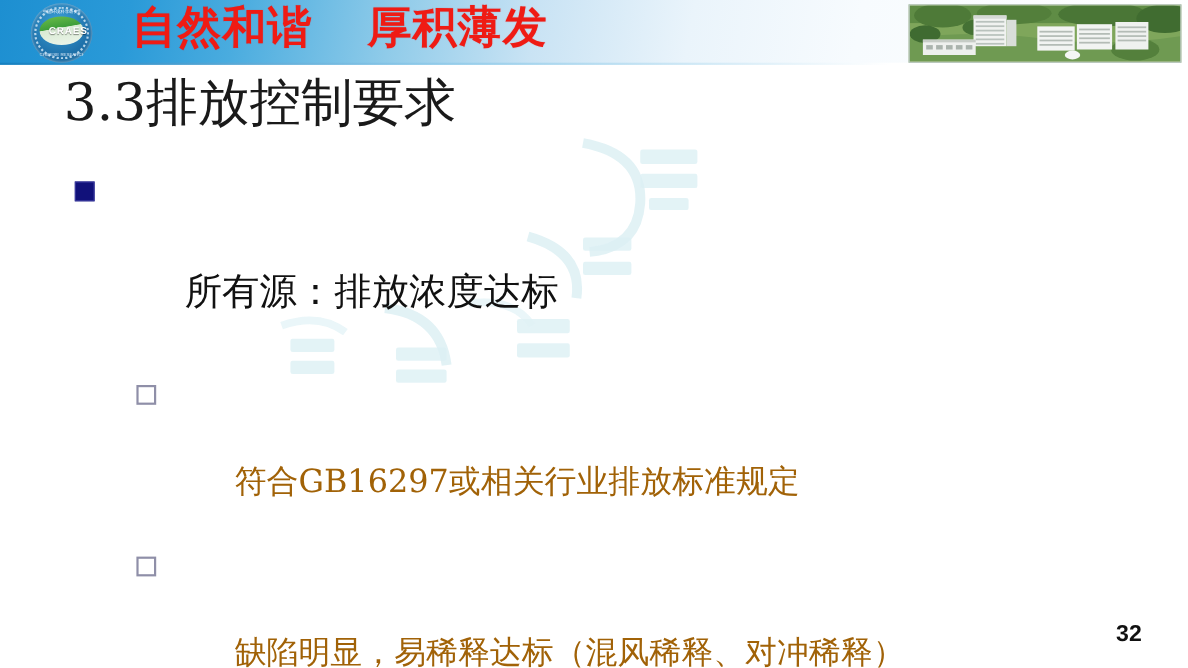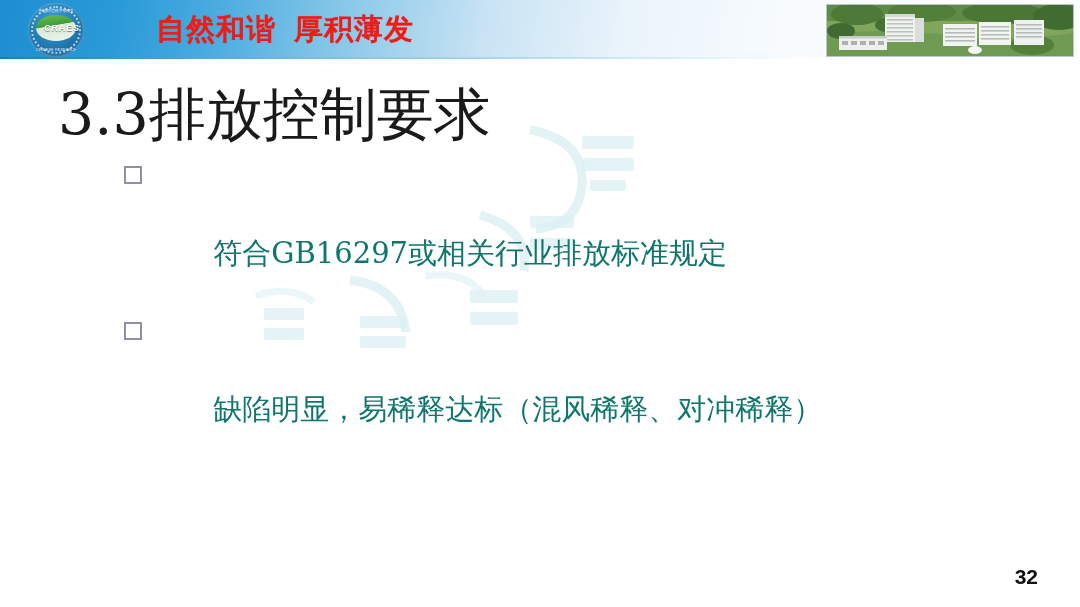--- a/index.html
+++ b/index.html
@@ -96,29 +96,28 @@
     color: #dcecfa;
     text-align: center;
     overflow: hidden;
     white-space: nowrap;
   }
 
   
   .slogan {
     position: absolute;
     left: 120px; top: 9px;
-    font-family: Liberation Sans, sans-serif;
+    font-family: Liberation Mono, monospace;
     font-weight: bold;
-    font-size: 29px;
+    font-size: 40px;
     line-height: 40px;
     color: #ef1b14;
     letter-spacing: 1px;
     white-space: pre;
     text-shadow: 0 0 1px rgba(220,0,0,.4);
-    margin-left: 36px;
   }
 
   
   .header-photo {
     position: absolute;
     right: 6px; top: 4px;
     width: 246px; height: 51px;
     border: 1px solid #b9c6cc;
     overflow: hidden;
     background: #9bb86f;
@@ -132,26 +131,25 @@
     width: 470px; height: 260px;
     opacity: .30;
     pointer-events: none;
   }
 
   
   .title {
     position: absolute;
     left: 58px; top: 58px;
     font-family: "DejaVu Serif", "Liberation Serif", serif;
-    font-size: 57px;
+    font-size: 47px;
     line-height: 72px;
     color: #1a1a1a;
     white-space: pre;
     letter-spacing: 0px;
-    margin-top: 20px;
   }
 
   
   .body-area {
     position: absolute;
     left: 0; top: 150px;
     width: 1080px;
   }
   .lvl1 {
     position: relative;
@@ -168,21 +166,21 @@
     width: 16px; height: 16px;
     background: #11117a;
     border: 1px solid #3a3a9e;
   }
   .lvl2 {
     position: relative;
     padding-left: 158px;
     font-family: "DejaVu Serif", "Liberation Serif", serif;
     font-size: 29px;
     line-height: 39px;
-    color: #0f766e;
+    color: #a16207;
     white-space: pre;
   }
   .lvl2 .hsq {
     position: absolute;
     left: 124px; top: 10px;
     width: 14px; height: 14px;
     border: 2px solid #8f8fa8;
     background: transparent;
   }
   .gap-sm { height: 6px; }
@@ -310,20 +308,24 @@
         <path d="M26 176 q34 -12 58 6"></path>
         <path d="M196 156 q40 -6 58 20"></path>
       </g>
     </svg>
   </div>
 
   <div class="title">3.3排放控制要求</div>
 
   <div class="body-area">
 
+    <div class="lvl1">
+      <span class="sq"></span>
+      <span>所有源：排放浓度达标</span>
+    </div>
 
     <div class="gap-sm"></div>
 
     <div class="lvl2">
       <span class="hsq"></span>
       <span>符合GB16297或相关行业排放标准规定</span>
     </div>
 
     <div class="lvl2">
       <span class="hsq"></span>

